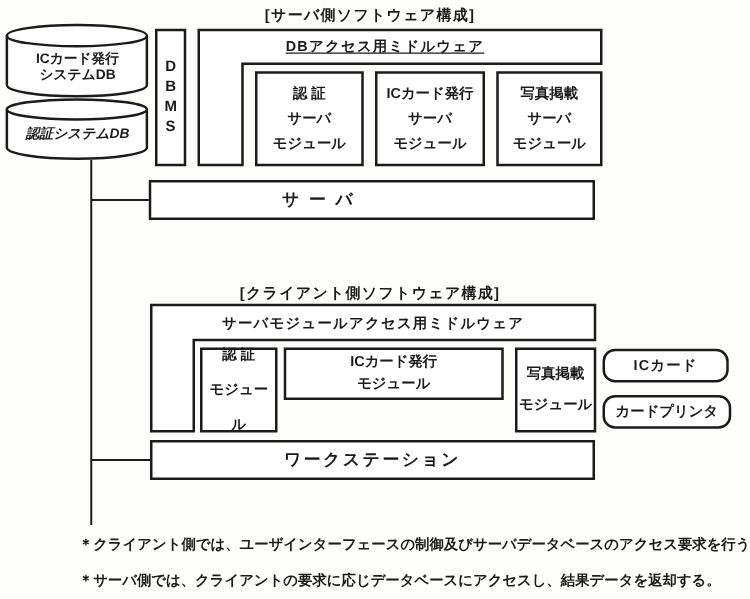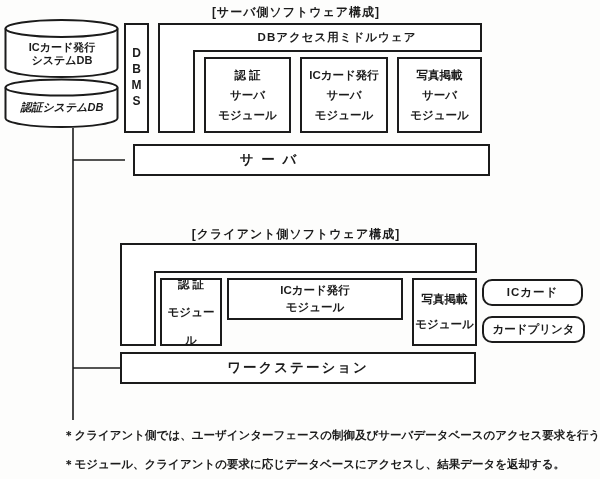--- a/index.html
+++ b/index.html
@@ -54,45 +54,46 @@
   <div class="lbl title" style="left:116px;top:4px;width:360px;height:16px;">[サーバ側ソフトウェア構成]</div>
 
   <div class="lbl cylbl" style="left:5px;top:40px;width:114px;height:28px;">ICカード発行
 システムDB</div>
   <div class="lbl cylbl" style="left:5px;top:100px;width:114px;height:14px;font-style:italic;">認証システムDB</div>
 
   <div class="box" style="left:124px;top:23px;width:25px;height:110px;">
     <span class="vtext">DBMS</span>
   </div>
 
-  <div class="lbl" style="left:176px;top:24px;width:322px;height:27px;letter-spacing:1px;">DBアクセス用ミドルウェア</div>
+  <div class="lbl" style="left:147px;top:24px;width:322px;height:27px;letter-spacing:1px;text-decoration:underline;">DBアクセス用ミドルウェア</div>
 
   <div class="box lines3" style="left:204px;top:57px;width:87px;height:76px;">認 証
 サーバ
 モジュール</div>
   <div class="box lines3" style="left:300px;top:57px;width:88px;height:76px;">ICカード発行
 サーバ
 モジュール</div>
   <div class="box lines3" style="left:397px;top:57px;width:85px;height:76px;">写真掲載
 サーバ
 モジュール</div>
 
-  <div class="box hw" style="left:133px;top:144px;width:357px;height:32px;padding-right:85px;">サ ー バ</div>
+  <div class="box hw" style="left:119px;top:144px;width:357px;height:32px;padding-right:85px;">サ ー バ</div>
 
   <div class="lbl title" style="left:116px;top:226px;width:360px;height:16px;">[クライアント側ソフトウェア構成]</div>
 
+  <div class="lbl" style="left:121px;top:244px;width:355px;height:28px;letter-spacing:1px;">サーバモジュールアクセス用ミドルウェア</div>
 
   <div class="box lines2w" style="left:160px;top:278px;width:62px;height:68px;">認 証
 モジュール</div>
   <div class="box lines2s" style="left:227px;top:278px;width:176px;height:42px;">ICカード発行
 モジュール</div>
   <div class="box lines2m" style="left:412px;top:278px;width:65px;height:68px;">写真掲載
 モジュール</div>
 
   <div class="box rounded" style="left:482px;top:279px;width:101px;height:27px;letter-spacing:1px;">ICカード</div>
   <div class="box rounded" style="left:482px;top:316px;width:103px;height:27px;">カードプリンタ</div>
 
   <div class="box hw" style="left:120px;top:352px;width:356px;height:32px;">ワークステーション</div>
 
   <div class="note" style="left:63px;top:428px;">＊クライアント側では、ユーザインターフェースの制御及びサーバデータベースのアクセス要求を行う。</div>
-  <div class="note" style="left:63px;top:457px;">＊モジュール、クライアントの要求に応じデータベースにアクセスし、結果データを返却する。</div>
+  <div class="note" style="left:63px;top:457px;">＊サーバ側では、クライアントの要求に応じデータベースにアクセスし、結果データを返却する。</div>
 
 </div>
 
 </body></html>

